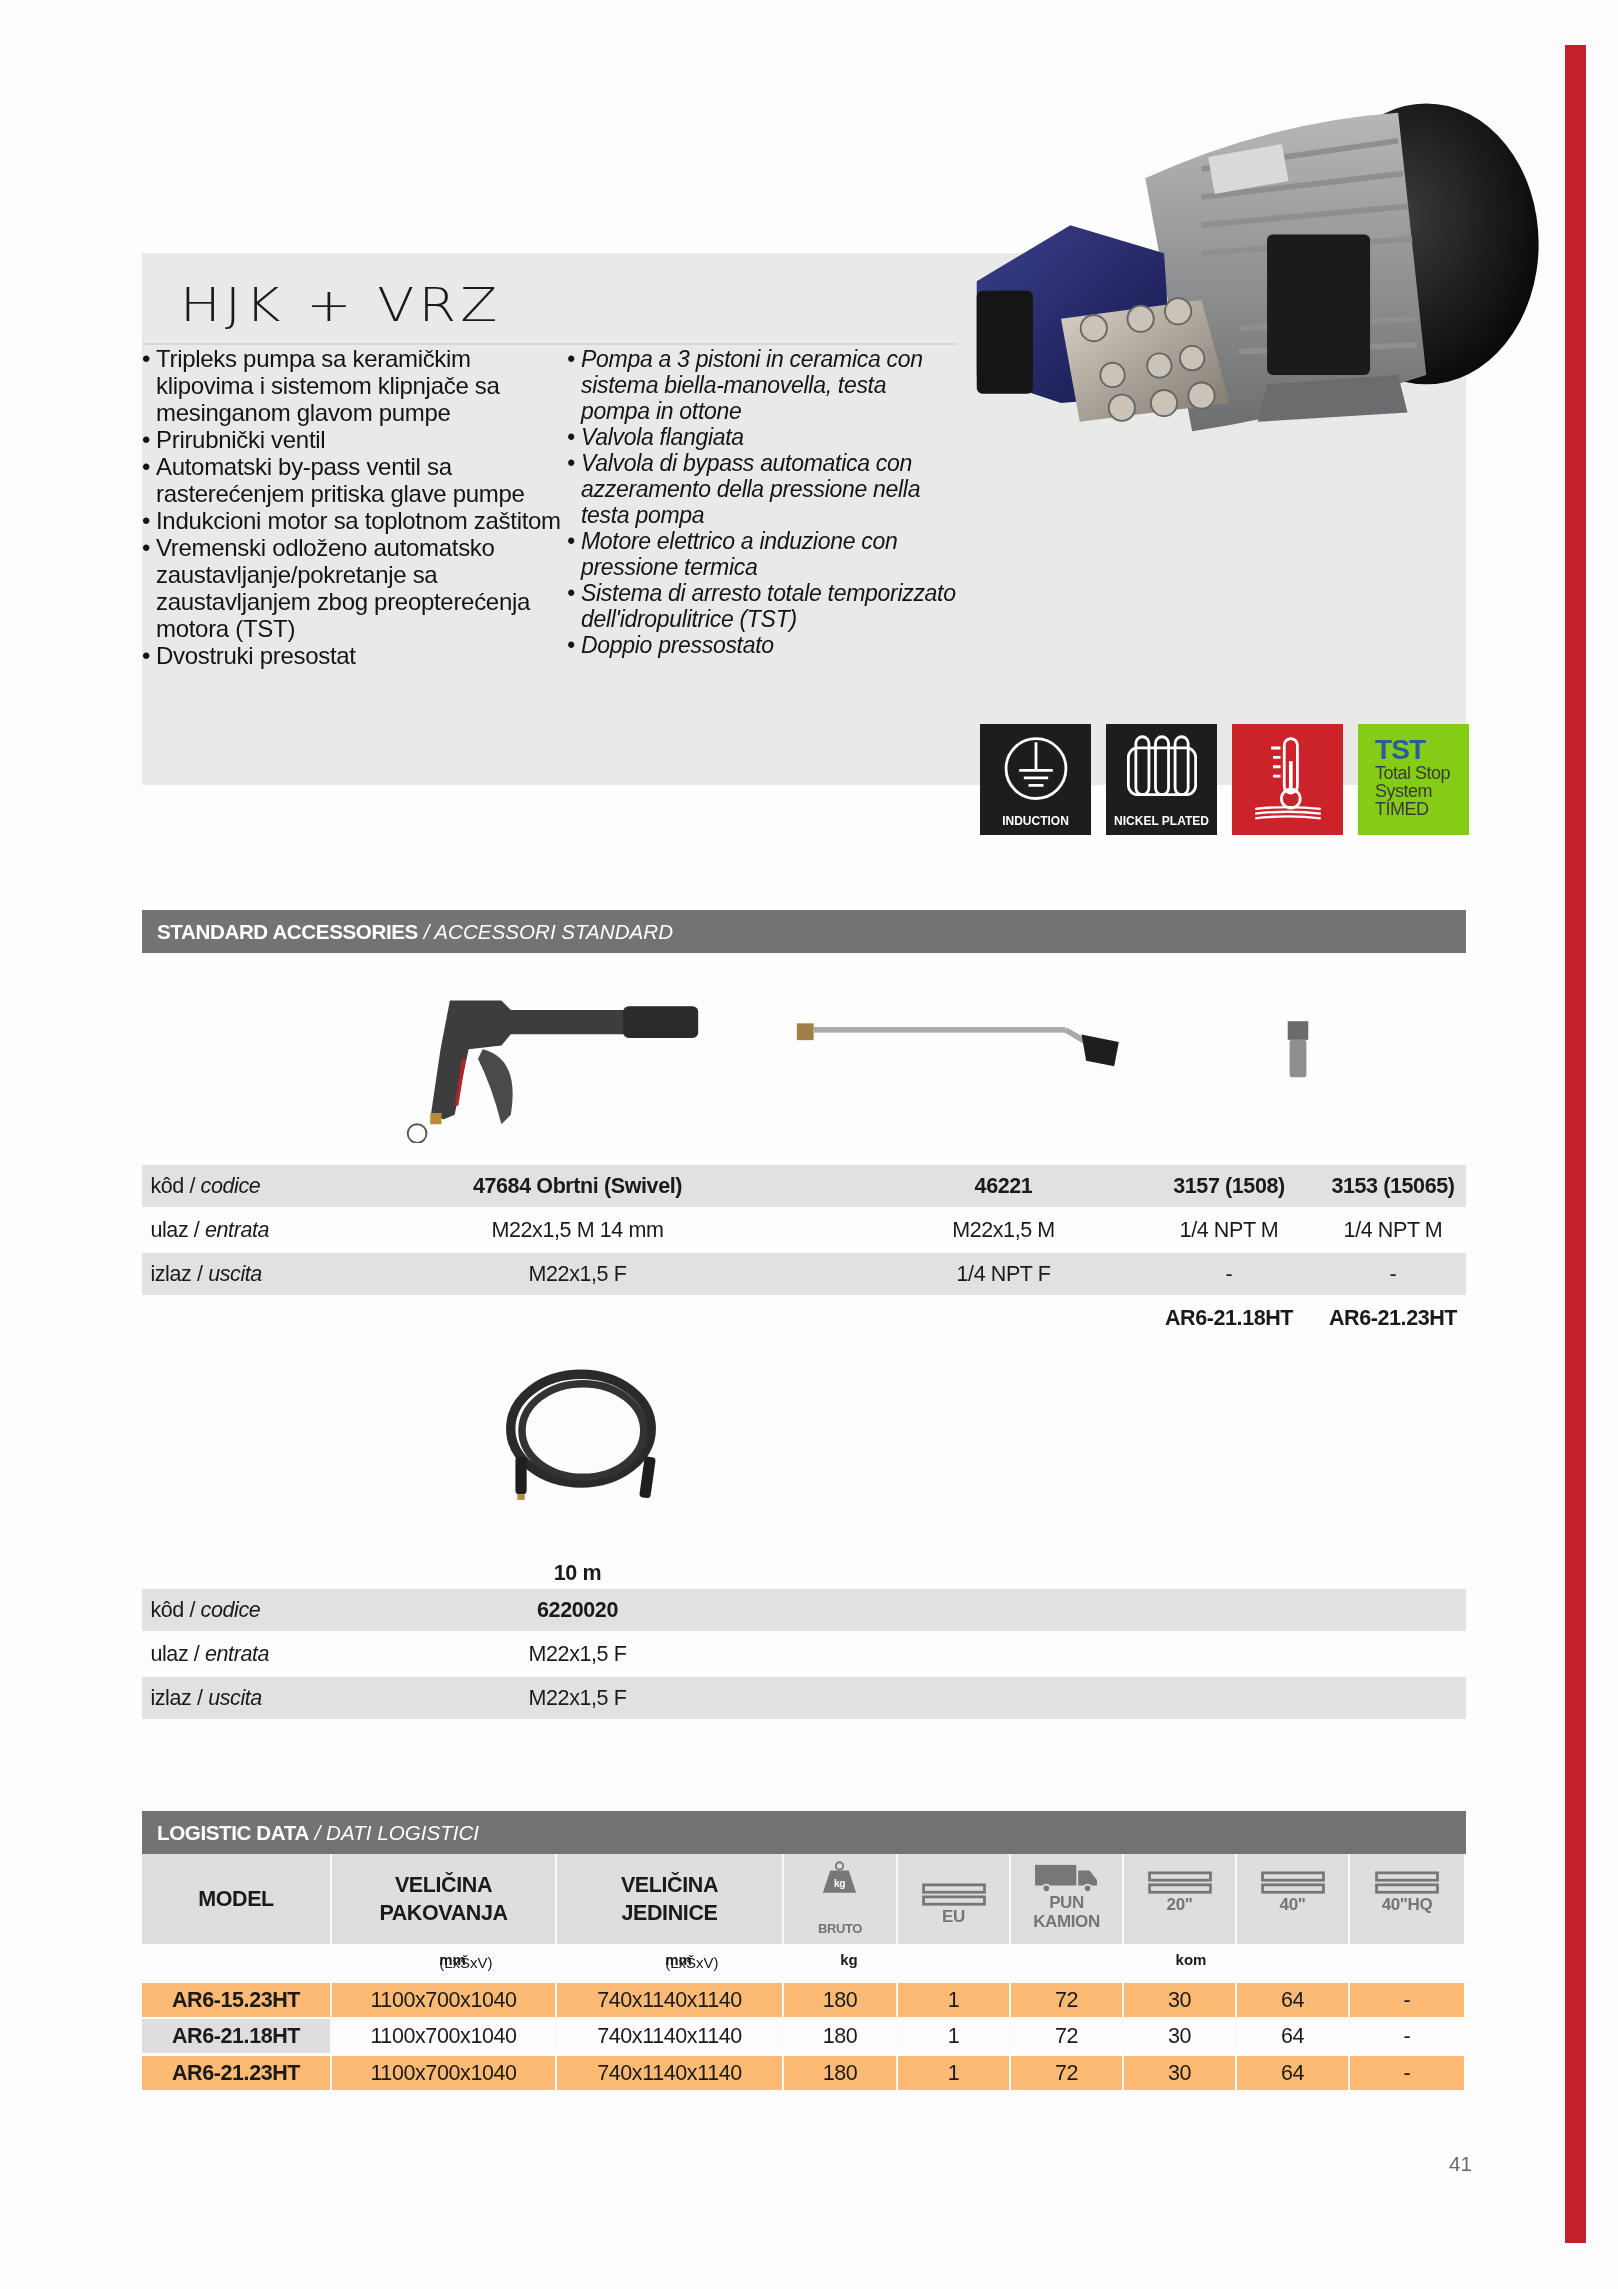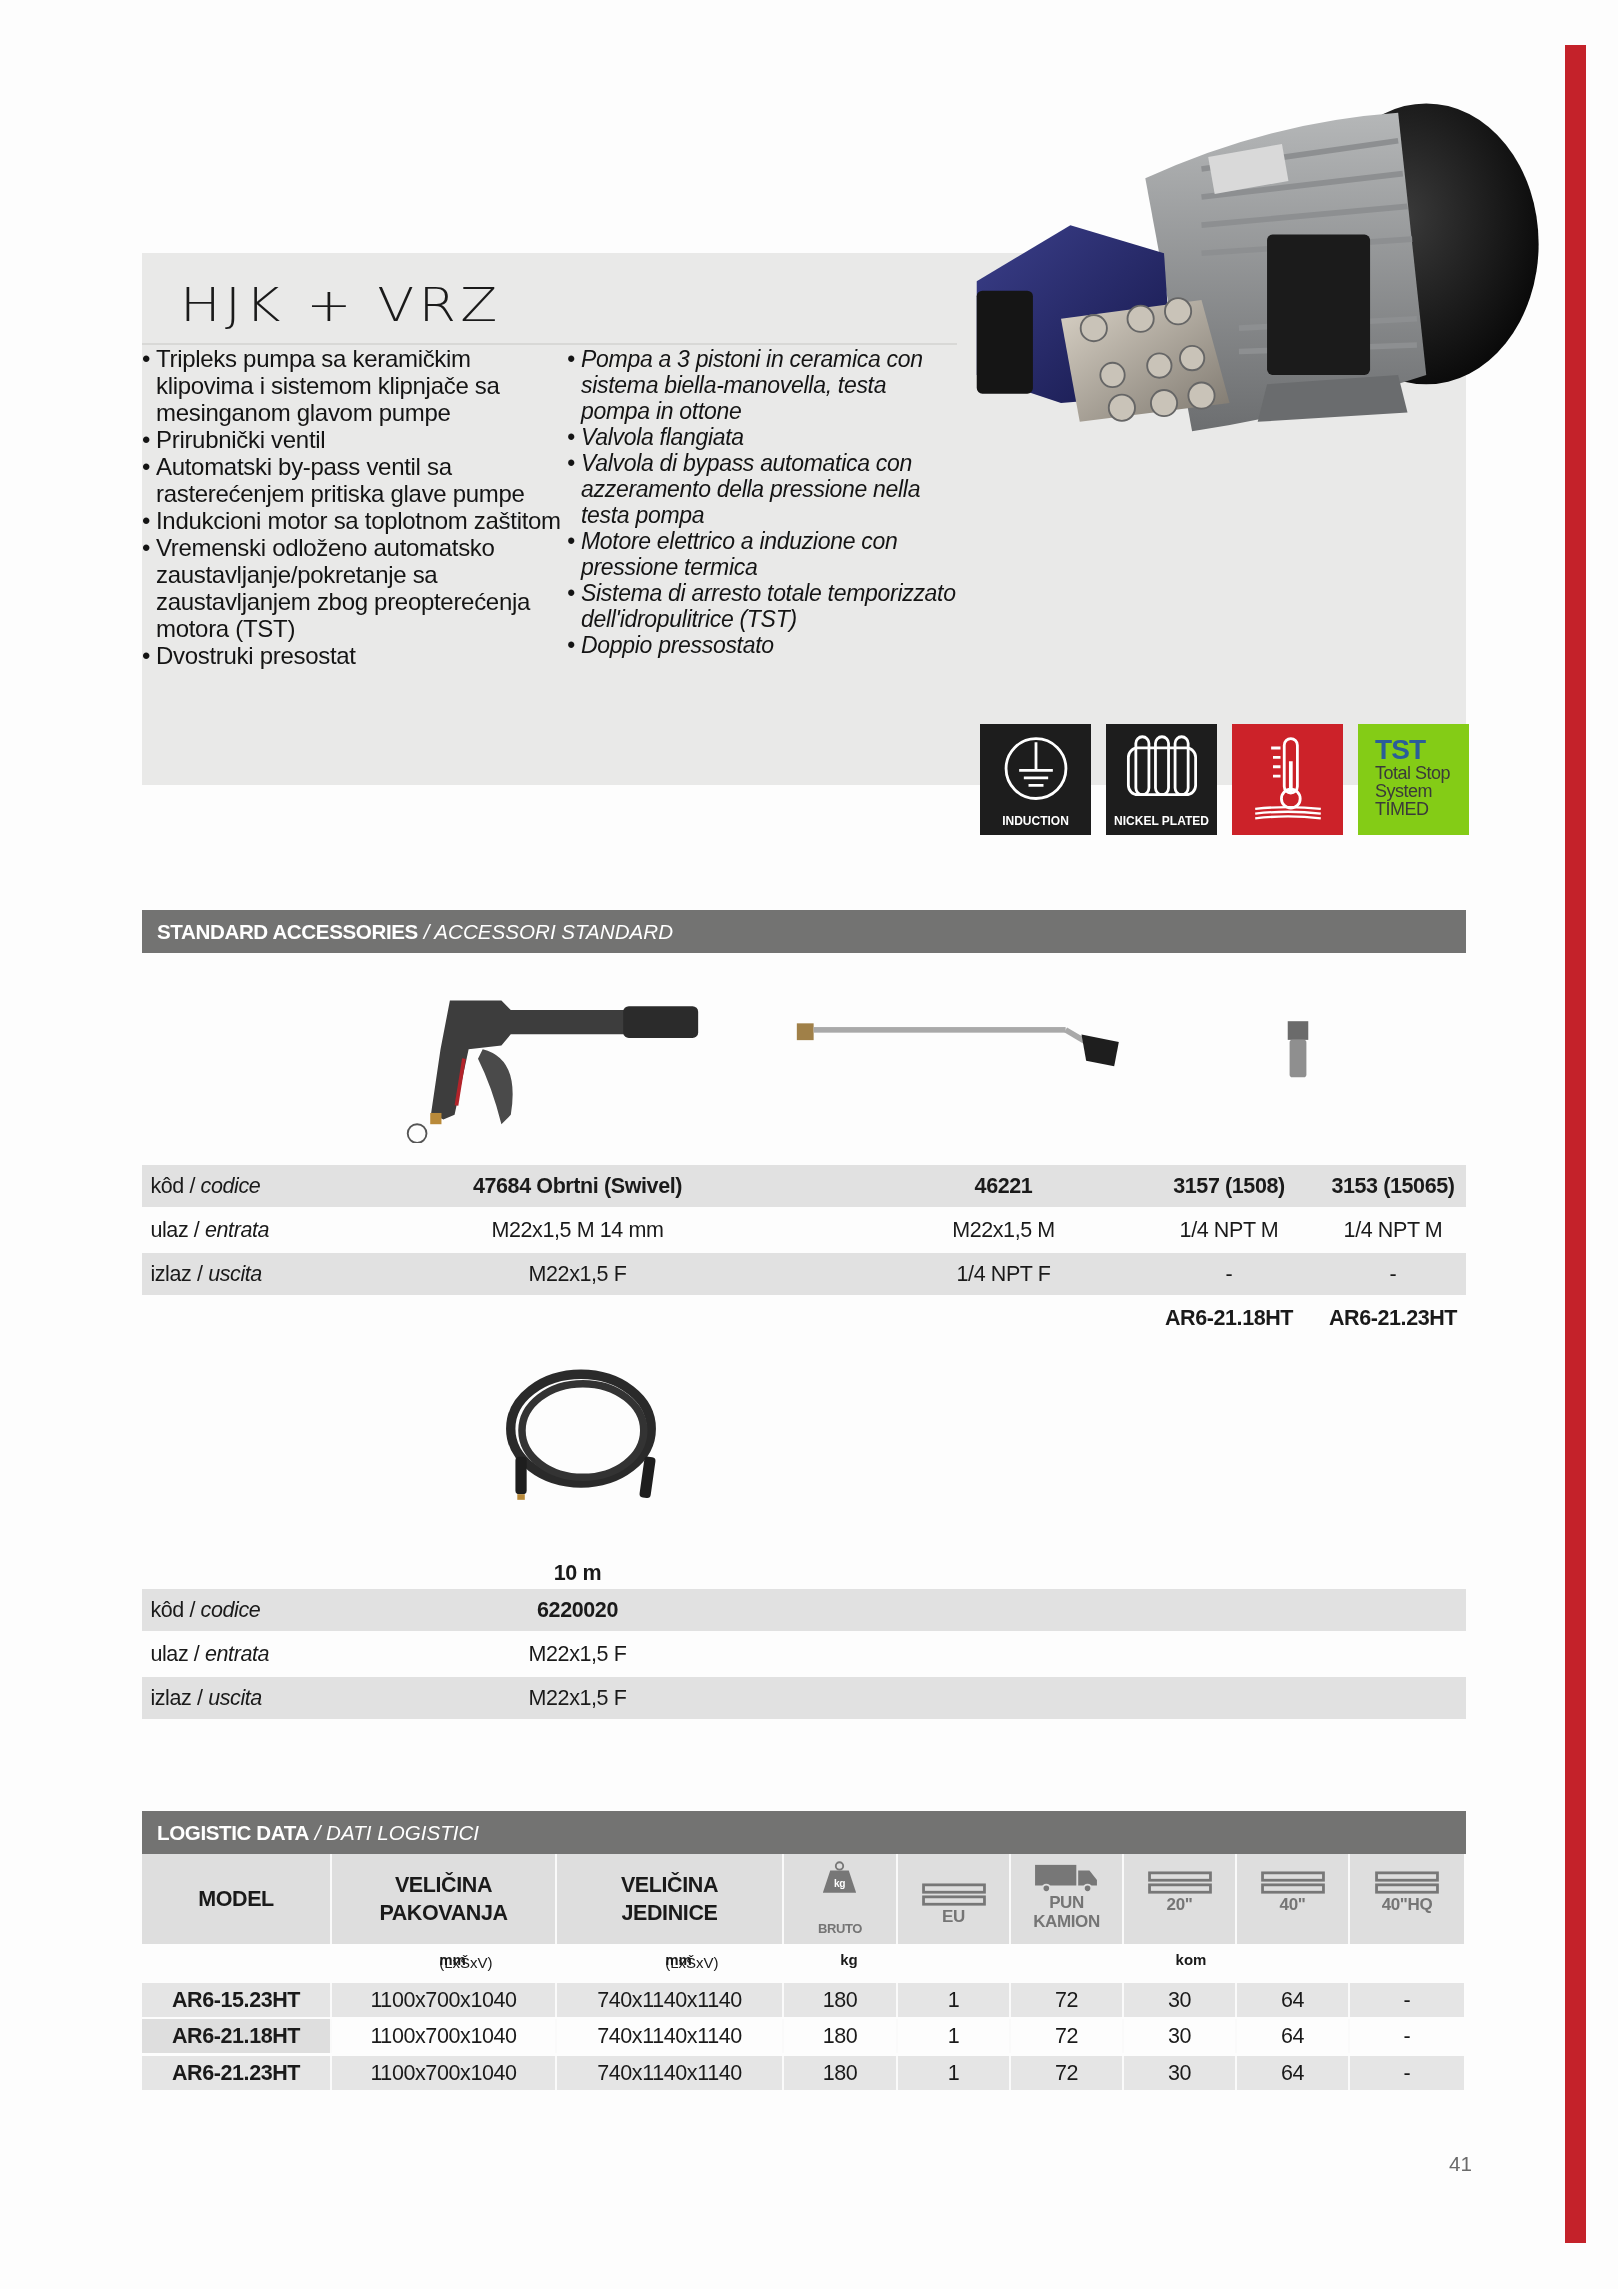--- a/index.html
+++ b/index.html
@@ -54,21 +54,21 @@
     .log-head { position: absolute; top: 1854px; left: 142px; width: 1324px; height: 90px; display: flex; }
     .lh { background: #dedede; border-right: 2.8px solid #fafafa; height: 100%; display: flex; align-items: center; justify-content: center; text-align: center; font-weight: bold; font-size: 21.5px; line-height: 28px; letter-spacing: -0.4px; position: relative; }
     .lh:last-child { border-right: none; }
     .lh .icon-lbl { font-size: 17px; color: #757575; font-weight: bold; line-height: 19px; }
     .lh svg { display: block; margin: 0 auto; }
     .units { position: absolute; top: 1947px; left: 150px; width: 1324px; height: 32px; font-size: 15px; }
     .units span { position: absolute; text-align: center; top: 3.7px; }
     .lrow { position: absolute; left: 142px; width: 1324px; height: 34px; display: flex; font-size: 21.5px; letter-spacing: -0.4px; }
     .lrow div { border-right: 2.8px solid #fafafa; text-align: center; line-height: 34px; }
     .lrow div:last-child { border-right: none; }
-    .lrow.shade div { background: #e5e5e5; }
+    .lrow.shade div { background: #fdba74; }
     .lrow.plain div:first-child { background: #dedede; }
     .lrow .model { font-weight: bold; }
   </style>
 </head>
 <body>
 
 <div class="red-bar"></div>
 
 <div class="banner"></div>
 <div class="banner-title">HJK + VRZ</div>

